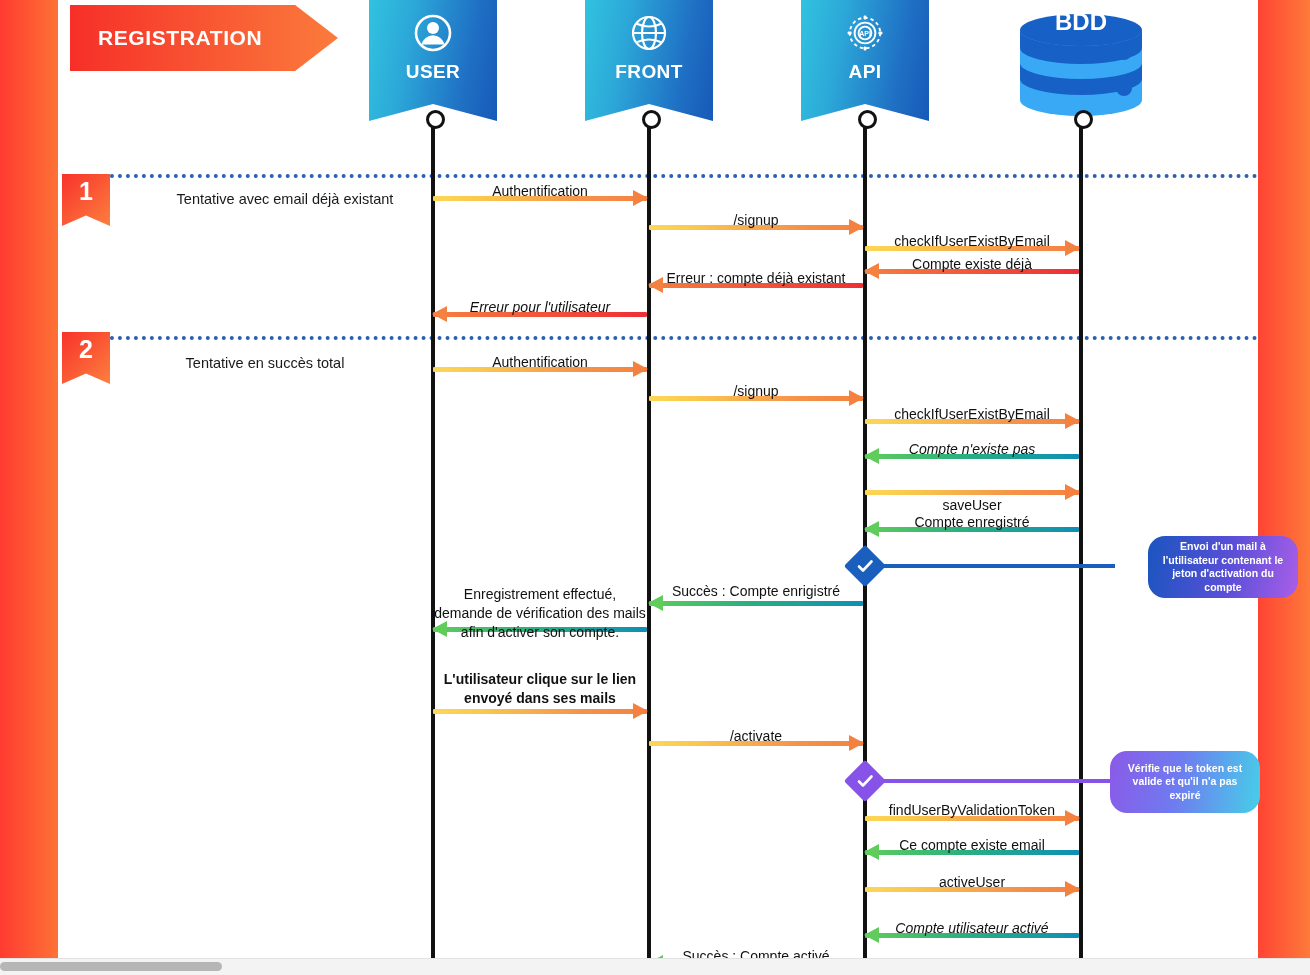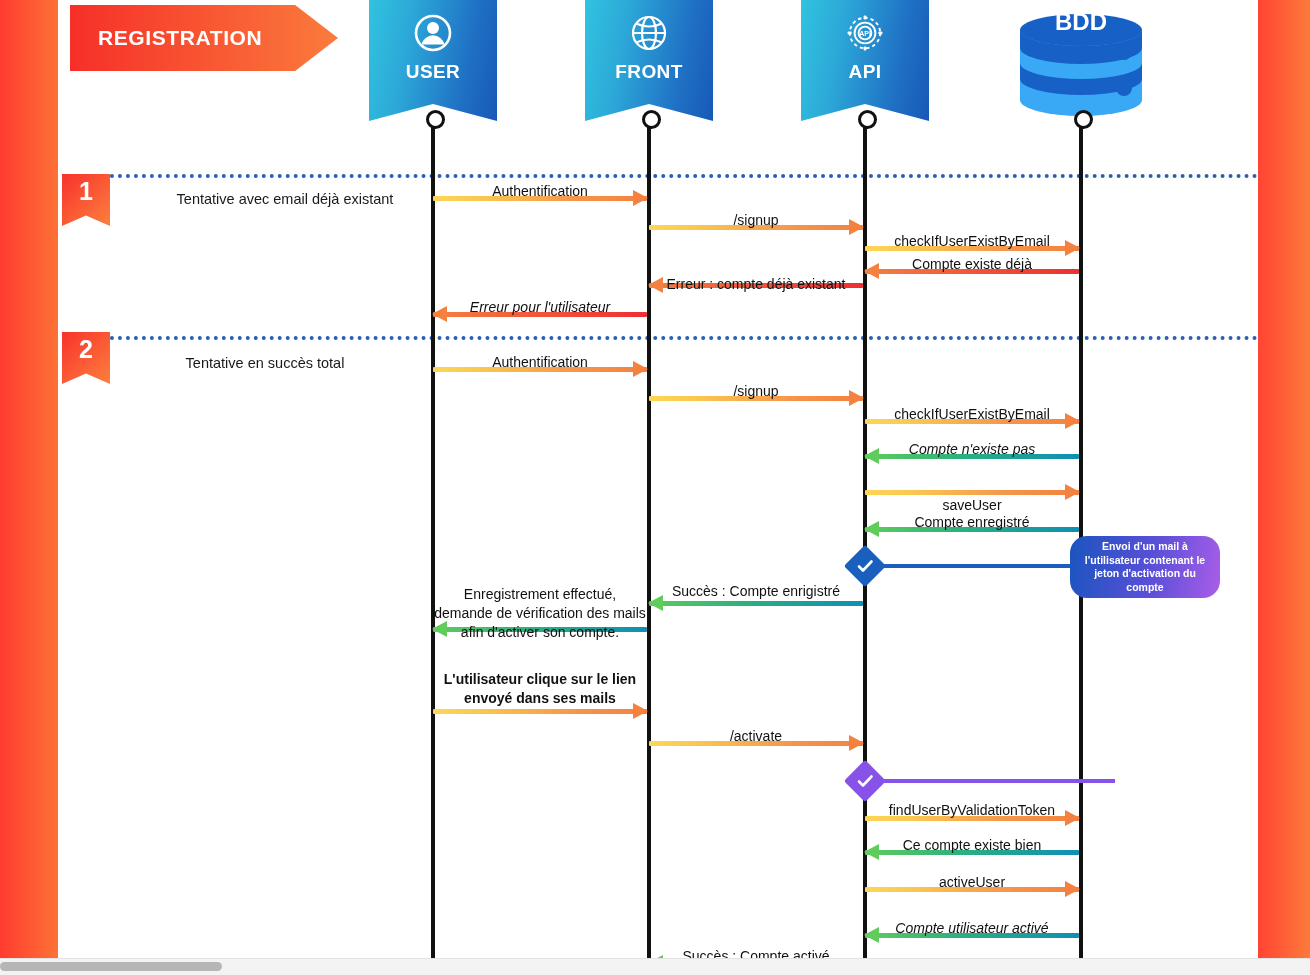--- a/index.html
+++ b/index.html
@@ -250,21 +250,21 @@
     <div class="bar g-req"></div>
       <div class="head"></div>
   </div>
 
   <div class="mlabel" style="left:865px;top:256px;width:214px;">Compte existe déjà</div>
   <div class="msg left" style="left:865px;top:269px;width:214px;">
     <div class="bar g-err"></div>
       <div class="head"></div>
   </div>
 
-  <div class="mlabel" style="left:649px;top:276px;width:214px;text-align:center;">Erreur : compte déjà existant</div>
+  <div class="mlabel" style="left:649px;top:270px;width:214px;text-align:center;">Erreur : compte déjà existant</div>
   <div class="msg left" style="left:649px;top:283px;width:214px;">
     <div class="bar g-err"></div>
       <div class="head"></div>
   </div>
 
   <div class="mlabel" style="left:433px;top:299px;width:214px;font-style:italic;">Erreur pour l'utilisateur</div>
   <div class="msg left" style="left:433px;top:312px;width:214px;">
     <div class="bar g-err"></div>
       <div class="head"></div>
   </div>
@@ -311,21 +311,21 @@
       <div class="head"></div>
   </div>
 
   <div class="nconn" style="left:880px;top:564px;width:235px;background:#1a5fbe;"></div>
   <div class="diamond blue" style="left:846px;top:547px;">
     <div class="shape"></div>
     <svg width="20" height="20" viewBox="0 0 20 20">
       <path d="M4 10.5 L8 14.5 L16.5 5.5" fill="none" stroke="#fff" stroke-width="2.6" stroke-linecap="round" stroke-linejoin="round"></path>
     </svg>
   </div>
-  <div class="note" id="note-mail" style="left:1070px;top:536px;width:150px;height:62px;">Envoi d'un mail à l'utilisateur contenant le jeton d'activation du compte</div>
+  <div class="note" id="note-mail" style="left:1148px;top:536px;width:150px;height:62px;">Envoi d'un mail à l'utilisateur contenant le jeton d'activation du compte</div>
 
   <div class="mlabel" style="left:649px;top:583px;width:214px;">Succès : Compte enrigistré</div>
   <div class="msg left ok" style="left:649px;top:601px;width:214px;">
     <div class="bar g-ok"></div>
       <div class="head"></div>
   </div>
 
   <div class="mlabel multi" style="left:433px;top:585px;width:214px;">Enregistrement effectué, demande de  vérification des mails afin d'activer son compte.</div>
   <div class="msg left ok" style="left:433px;top:627px;width:214px;">
     <div class="bar g-ok"></div>
@@ -344,28 +344,29 @@
       <div class="head"></div>
   </div>
 
   <div class="nconn" style="left:880px;top:779px;width:235px;background:#8652e8;"></div>
   <div class="diamond purple" style="left:846px;top:762px;">
     <div class="shape"></div>
     <svg width="20" height="20" viewBox="0 0 20 20">
       <path d="M4 10.5 L8 14.5 L16.5 5.5" fill="none" stroke="#fff" stroke-width="2.6" stroke-linecap="round" stroke-linejoin="round"></path>
     </svg>
   </div>
+  <div class="note" id="note-token" style="left:1110px;top:751px;width:150px;height:62px;">Vérifie que le token est valide et qu'il n'a pas expiré</div>
 
   <div class="mlabel" style="left:865px;top:802px;width:214px;">findUserByValidationToken</div>
   <div class="msg right" style="left:865px;top:816px;width:214px;">
     <div class="bar g-req"></div>
       <div class="head"></div>
   </div>
 
-  <div class="mlabel" style="left:865px;top:837px;width:214px;">Ce compte existe bien</div>
+  <div class="mlabel" style="left:865px;top:837px;width:214px;">Ce compte existe email</div>
   <div class="msg left ok" style="left:865px;top:850px;width:214px;">
     <div class="bar g-ok"></div>
       <div class="head"></div>
   </div>
 
   <div class="mlabel" style="left:865px;top:874px;width:214px;">activeUser</div>
   <div class="msg right" style="left:865px;top:887px;width:214px;">
     <div class="bar g-req"></div>
       <div class="head"></div>
   </div>

